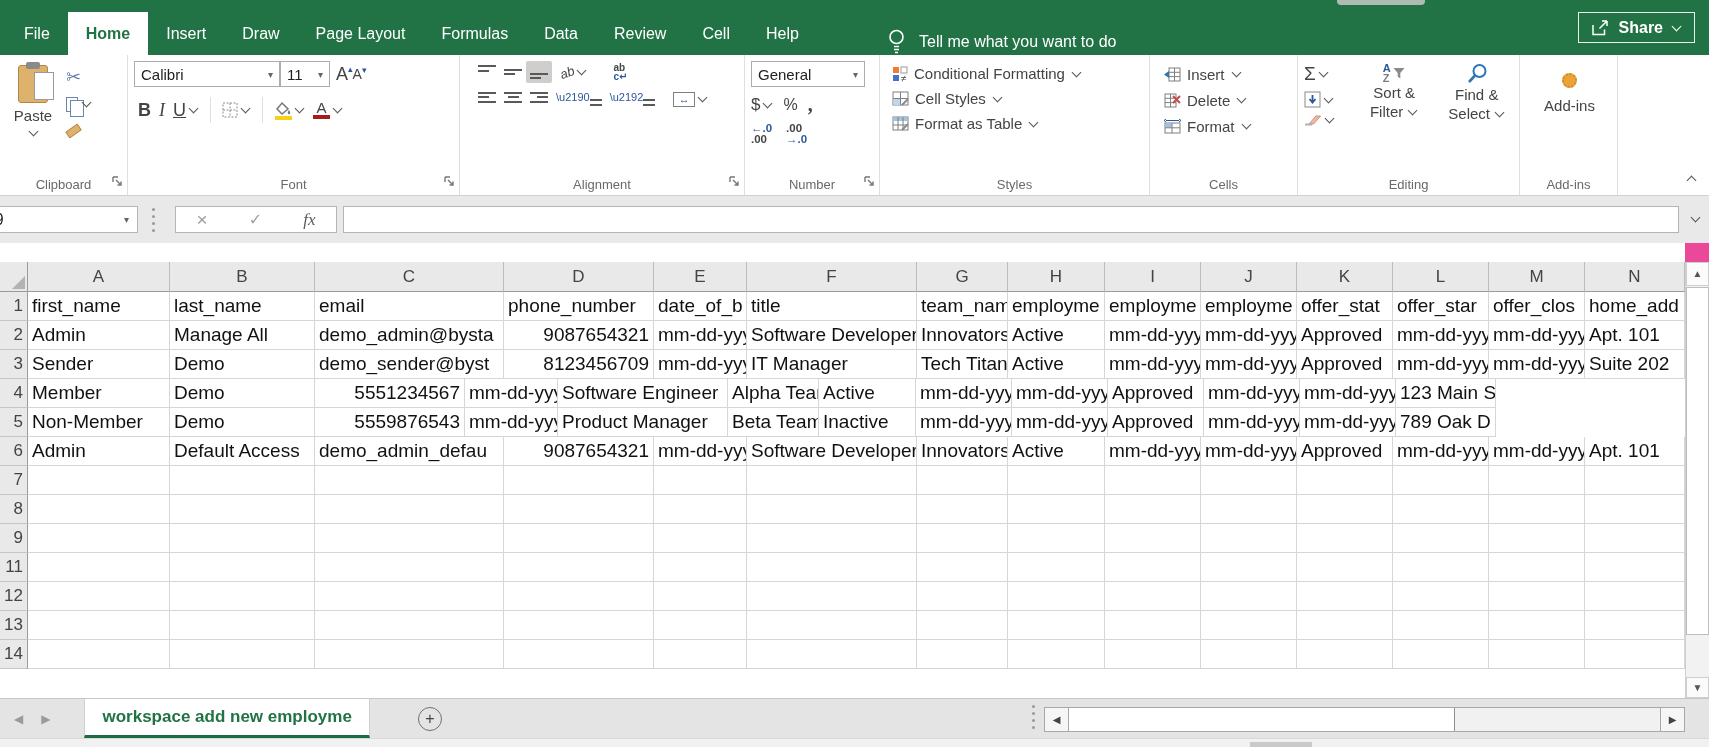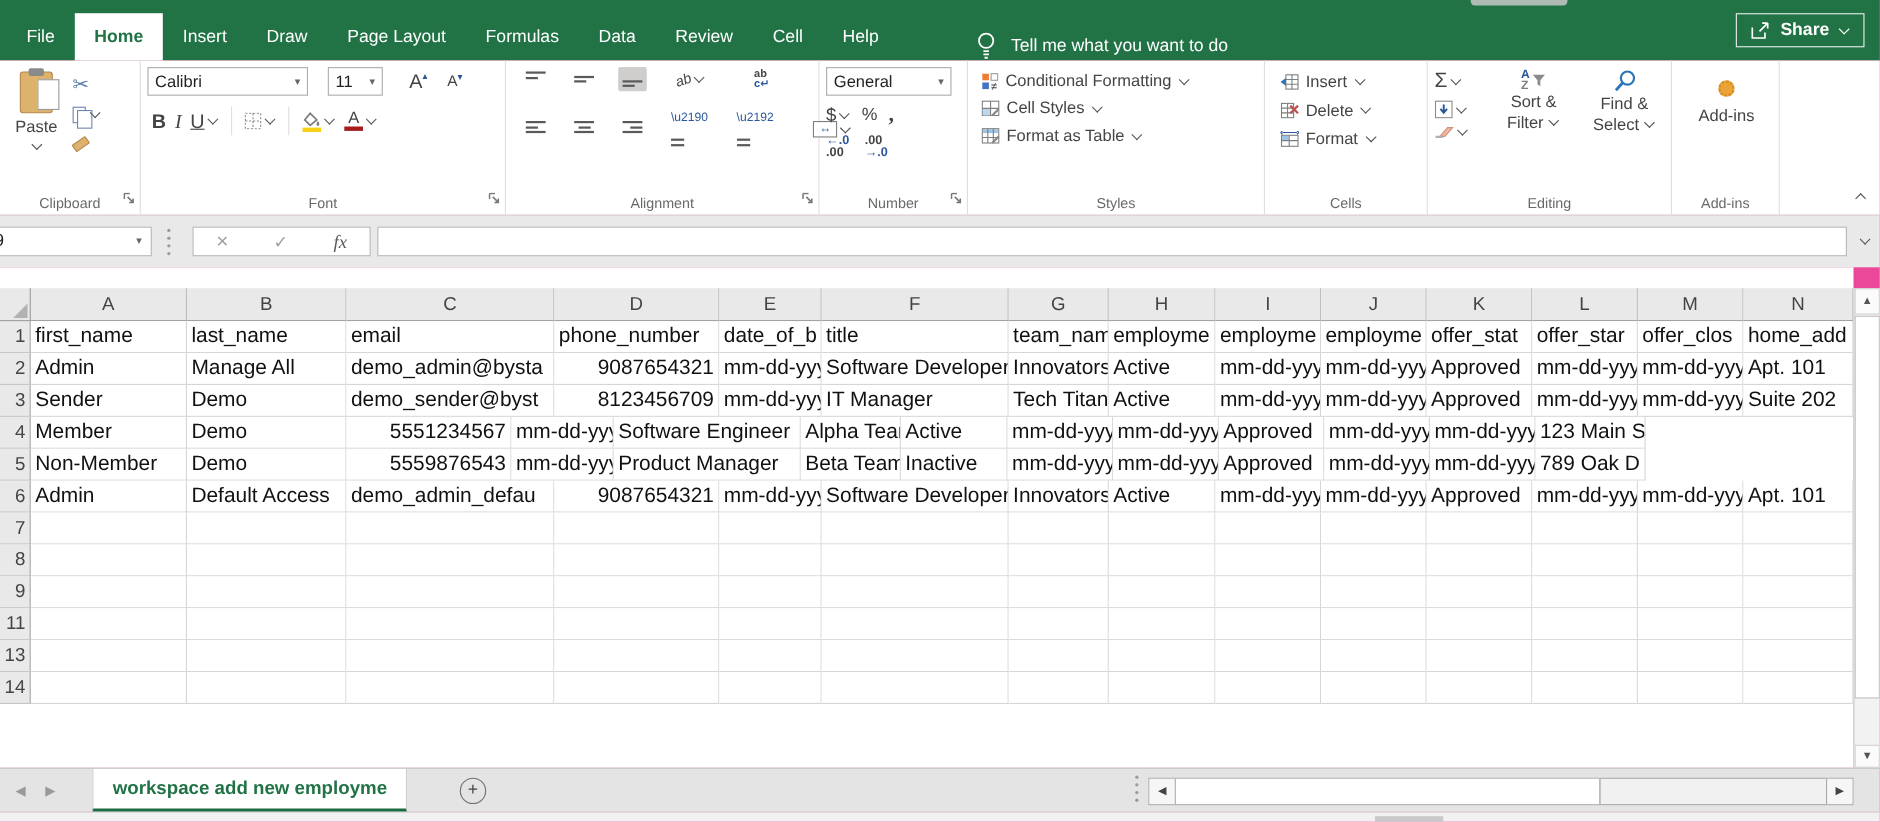--- a/index.html
+++ b/index.html
@@ -36,21 +36,21 @@
   .clipb { position:relative; width:30px; height:38px; background:#dcb26d; border:1px solid #b5854a; border-radius:3px; }
   .cliptop { position:absolute; top:-4px; left:7px; width:14px; height:7px; background:#8a8a8a; border-radius:2px; }
   .clippage { position:absolute; right:-7px; top:6px; width:20px; height:28px; background:#fff; border:1px solid #9a9a9a; }
   .minicol { display:flex; flex-direction:column; gap:7px; padding-top:6px; }
   .minibtn { display:flex; align-items:center; gap:3px; height:20px; padding:0 2px; font-size:16px; }
   .scissors { color:#5b7aa8; font-size:18px; }
   .copyic { position:relative; width:12px; height:15px; border:1.4px solid #6b86b0; background:#fff; }
   .copyic::after { content:""; position:absolute; left:2.5px; top:2.5px; width:12px; height:15px; border:1.4px solid #6b86b0; background:#fff; }
   .paintic { width:15px; height:8px; background:#dcb26d; border:1px solid #b5854a; transform:rotate(-35deg); border-radius:1px; }
 
-  .frow { display:flex; align-items:center; gap:18px; }
+  .frow { display:flex; align-items:center; gap:0; }
   .combo { display:flex; align-items:center; justify-content:space-between; background:#fff;
     border:1px solid #acacac; height:26px; padding:0 6px; font-size:15px; color:#222; }
   .caret { font-size:10px; color:#666; }
   .fontname { width:146px; } .fontsize { width:50px; }
   .bigA { font-size:18px; } .smallA { font-size:14px; }
   .supcar { font-size:9px; vertical-align:top; color:#2b579a; }
   .fmtbtns { display:flex; align-items:center; gap:8px; margin-top:10px; padding-left:4px; }
   .bold { font-weight:bold; font-size:18px; }
   .italic { font-family:"Liberation Serif",serif; font-style:italic; font-size:18px; }
   .underl { text-decoration:underline; font-size:18px; }
@@ -61,21 +61,21 @@
   .ylwbar { width:17px; height:4px; background:#f7d117; margin-top:1px; }
   .fcA { font-size:15px; }
 
   .alignic { width:18px; height:14px; display:flex; flex-direction:column; gap:2.5px; }
   .alignic i { display:block; height:2px; background:#595959; }
   .abtn { padding:4px; border-radius:2px; }
   .abtn.sel { background:#cfcecd; }
   .wrapic { font-size:10px; line-height:9px; color:#444; text-align:left; font-weight:600; }
   .rotab { font-size:13px; font-style:italic; transform:rotate(-20deg); display:inline-block; color:#444; }
   .mergeic { width:22px; height:15px; border:1px solid #7f7f7f; color:#2b579a; font-size:11px; line-height:13px; text-align:center; background:#fff; }
-  .arow2 { margin-top:10px; }
+  .arow2 { }
 
   .decic { display:inline-flex; flex-direction:column; font-size:11.5px; line-height:10.5px; color:#444; font-weight:600; }
   .blu { color:#2b579a; font-style:normal; }
   .numsym { display:flex; align-items:center; gap:10px; margin-top:6px; font-size:16px; }
   .dollar { font-size:17px; } .commabig { font-size:20px; font-weight:bold; font-family:"Liberation Serif",serif; }
 
   .stylerow { display:flex; align-items:center; gap:6px; height:25px; font-size:15px; white-space:nowrap; }
   .cellrow { display:flex; align-items:center; gap:6px; height:26px; font-size:15px; }
 
   .editwrap { display:flex; gap:6px; }
@@ -695,20 +695,37 @@
             <div class="cell" style="width: 91px;"></div>
             <div class="cell" style="width: 97px;"></div>
             <div class="cell" style="width: 96px;"></div>
             <div class="cell" style="width: 96px;"></div>
             <div class="cell" style="width: 96px;"></div>
             <div class="cell" style="width: 96px;"></div>
             <div class="cell" style="width: 96px;"></div>
             <div class="cell" style="width: 100px;"></div>
           </div>
           <div class="grow">
+            <div class="rowhdr">12</div>
+            <div class="cell" style="width: 142px;"></div>
+            <div class="cell" style="width: 145px;"></div>
+            <div class="cell" style="width: 189px;"></div>
+            <div class="cell" style="width: 150px;"></div>
+            <div class="cell" style="width: 93px;"></div>
+            <div class="cell" style="width: 170px;"></div>
+            <div class="cell" style="width: 91px;"></div>
+            <div class="cell" style="width: 97px;"></div>
+            <div class="cell" style="width: 96px;"></div>
+            <div class="cell" style="width: 96px;"></div>
+            <div class="cell" style="width: 96px;"></div>
+            <div class="cell" style="width: 96px;"></div>
+            <div class="cell" style="width: 96px;"></div>
+            <div class="cell" style="width: 100px;"></div>
+          </div>
+          <div class="grow">
             <div class="rowhdr">13</div>
             <div class="cell" style="width: 142px;"></div>
             <div class="cell" style="width: 145px;"></div>
             <div class="cell" style="width: 189px;"></div>
             <div class="cell" style="width: 150px;"></div>
             <div class="cell" style="width: 93px;"></div>
             <div class="cell" style="width: 170px;"></div>
             <div class="cell" style="width: 91px;"></div>
             <div class="cell" style="width: 97px;"></div>
             <div class="cell" style="width: 96px;"></div>

